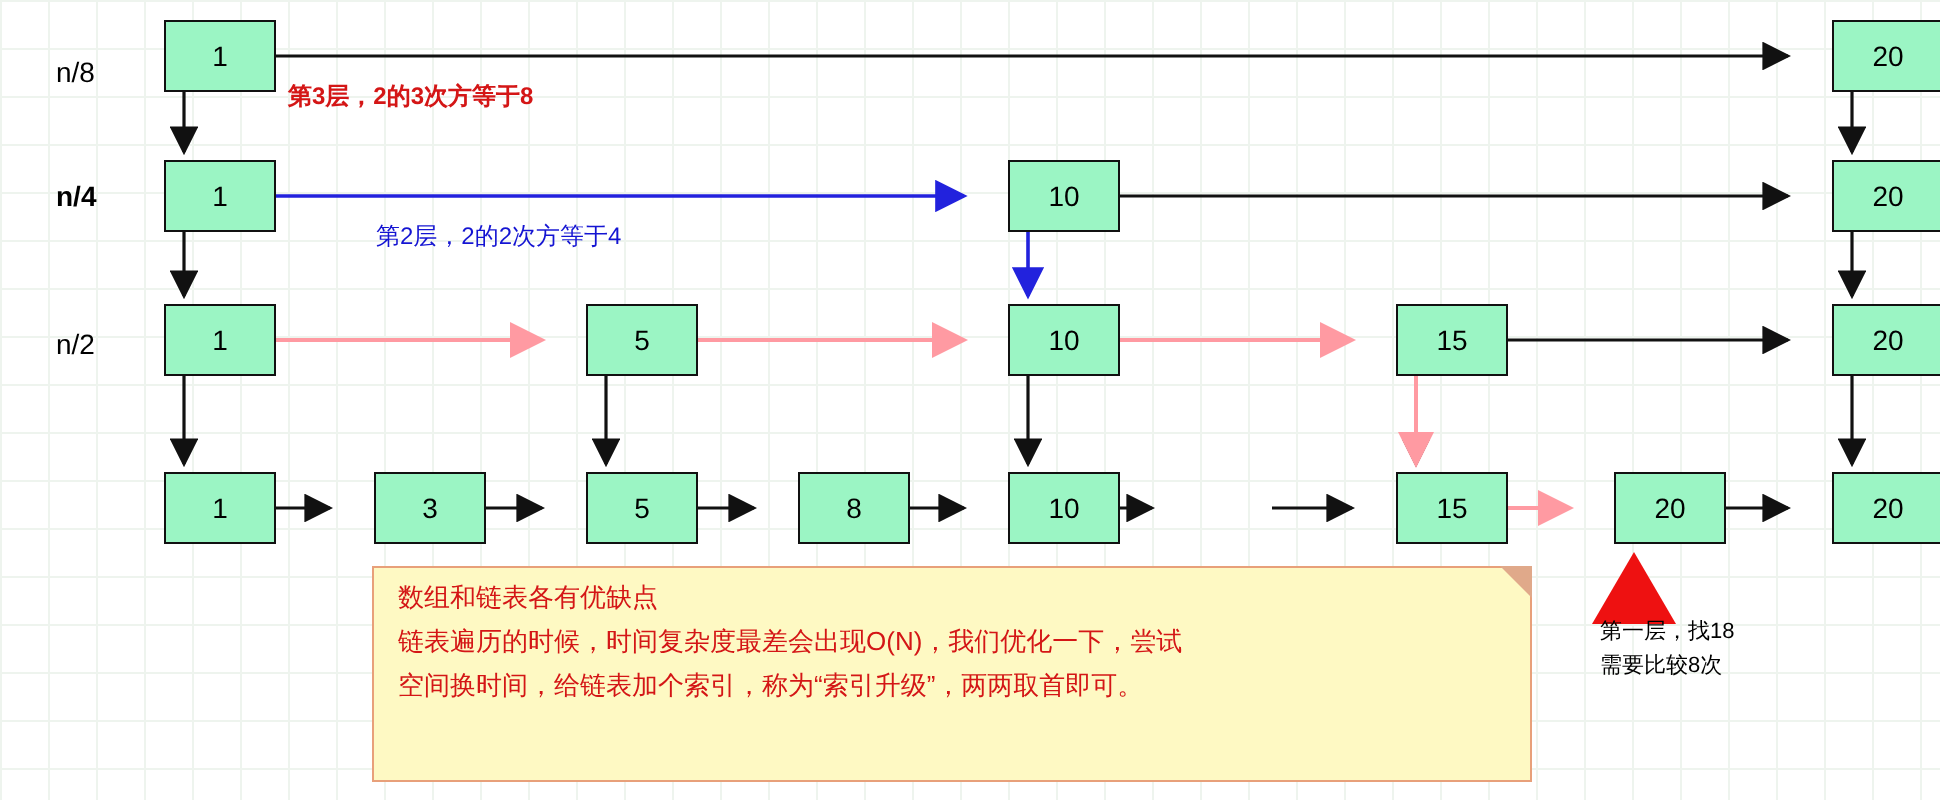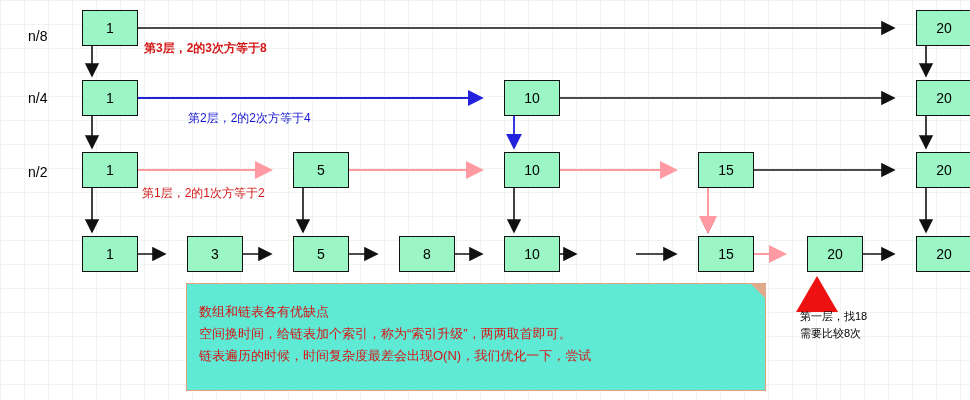--- a/index.html
+++ b/index.html
@@ -42,25 +42,25 @@
     white-space:nowrap;
   }
   .ann.blue{color:#1414d2;}
   .ann.red{color:#d41616;}
 
   
   #note{
     position:absolute;
     left:186px;top:283px;
     width:580px;height:108px;
-    background:#5eead4;
+    background:#fef9c3;
     border:1px solid #e8a07a;
     box-sizing:border-box;
     z-index:3;
-    padding:19px 12px;
+    padding:6px 12px;
   }
   #note .fold{
     position:absolute;right:-1px;top:-1px;
     width:0;height:0;
     border-left:16px solid transparent;
     border-top:16px solid #e0a98a;
   }
   #note p{
     margin:0 0 3px 0;
     font-size:13px;
@@ -126,21 +126,21 @@
   <line x1="542" y1="170" x2="676" y2="170" stroke="#ff9aa2" stroke-width="2" marker-end="url(#ah-pink)"></line>
   <line x1="708" y1="188" x2="708" y2="232" stroke="#ff9aa2" stroke-width="2" marker-end="url(#ah-pink)"></line>
   <line x1="736" y1="254" x2="785" y2="254" stroke="#ff9aa2" stroke-width="2" marker-end="url(#ah-pink)"></line>
 
   <polygon points="817,276 838,312 796,312" fill="#ee1111"></polygon>
 </svg>
 
 <div id="nodes-layer">
 
   <div class="row-label" style="left:10px;top:28px;">n/8</div>
-  <div class="row-label" style="left:10px;top:90px;">n/4</div>
+  <div class="row-label" style="left:10px;top:90px;font-weight:bold;">n/4</div>
   <div class="row-label" style="left:10px;top:164px;">n/2</div>
 
   <div class="node" style="left:64px;top:10px;">1</div>
   <div class="node" style="left:898px;top:10px;">20</div>
 
   <div class="node" style="left:64px;top:80px;">1</div>
   <div class="node" style="left:486px;top:80px;">10</div>
   <div class="node" style="left:898px;top:80px;">20</div>
 
   <div class="node" style="left:64px;top:152px;">1</div>
@@ -153,26 +153,25 @@
   <div class="node" style="left:169px;top:236px;">3</div>
   <div class="node" style="left:275px;top:236px;">5</div>
   <div class="node" style="left:381px;top:236px;">8</div>
   <div class="node" style="left:486px;top:236px;">10</div>
   <div class="node" style="left:680px;top:236px;">15</div>
   <div class="node" style="left:789px;top:236px;">20</div>
   <div class="node" style="left:898px;top:236px;">20</div>
 
   <div class="ann red" style="left:126px;top:40px;font-weight:bold;">第3层，2的3次方等于8</div>
   <div class="ann blue" style="left:126px;top:110px;margin-left:44px;">第2层，2的2次方等于4</div>
-  <div class="ann red" style="left:124px;top:185px;">第1层，2的1次方等于2</div>
 </div>
 
 <div id="note">
   <div class="fold"></div>
   <p>数组和链表各有优缺点</p>
+  <p>链表遍历的时候，时间复杂度最差会出现O(N)，我们优化一下，尝试</p>
   <p>空间换时间，给链表加个索引，称为“索引升级”，两两取首即可。</p>
-  <p>链表遍历的时候，时间复杂度最差会出现O(N)，我们优化一下，尝试</p>
 </div>
 
 <div id="caption">
   <div>第一层，找18</div>
   <div>需要比较8次</div>
 </div>
 
 </body></html>

